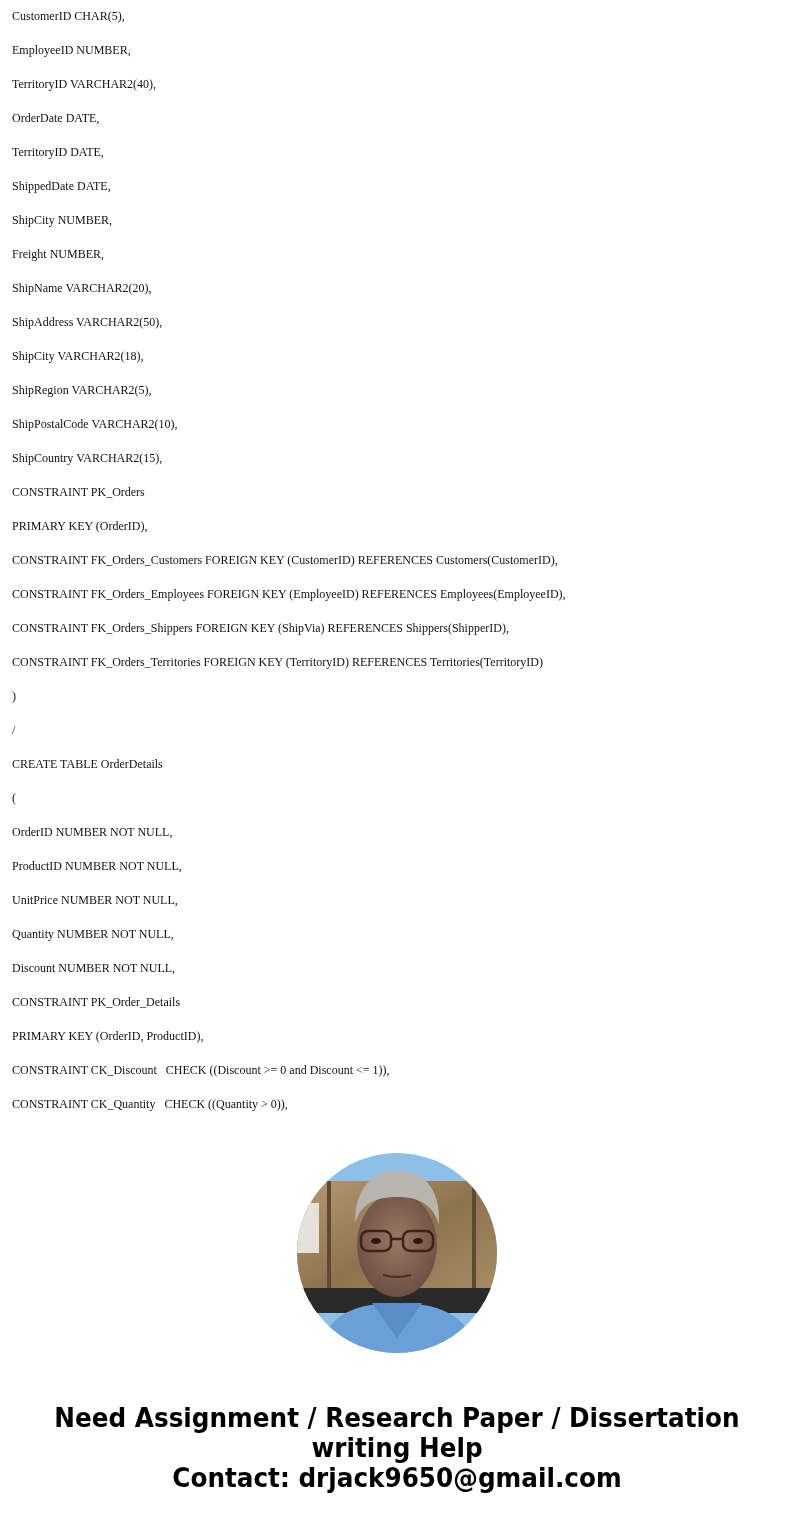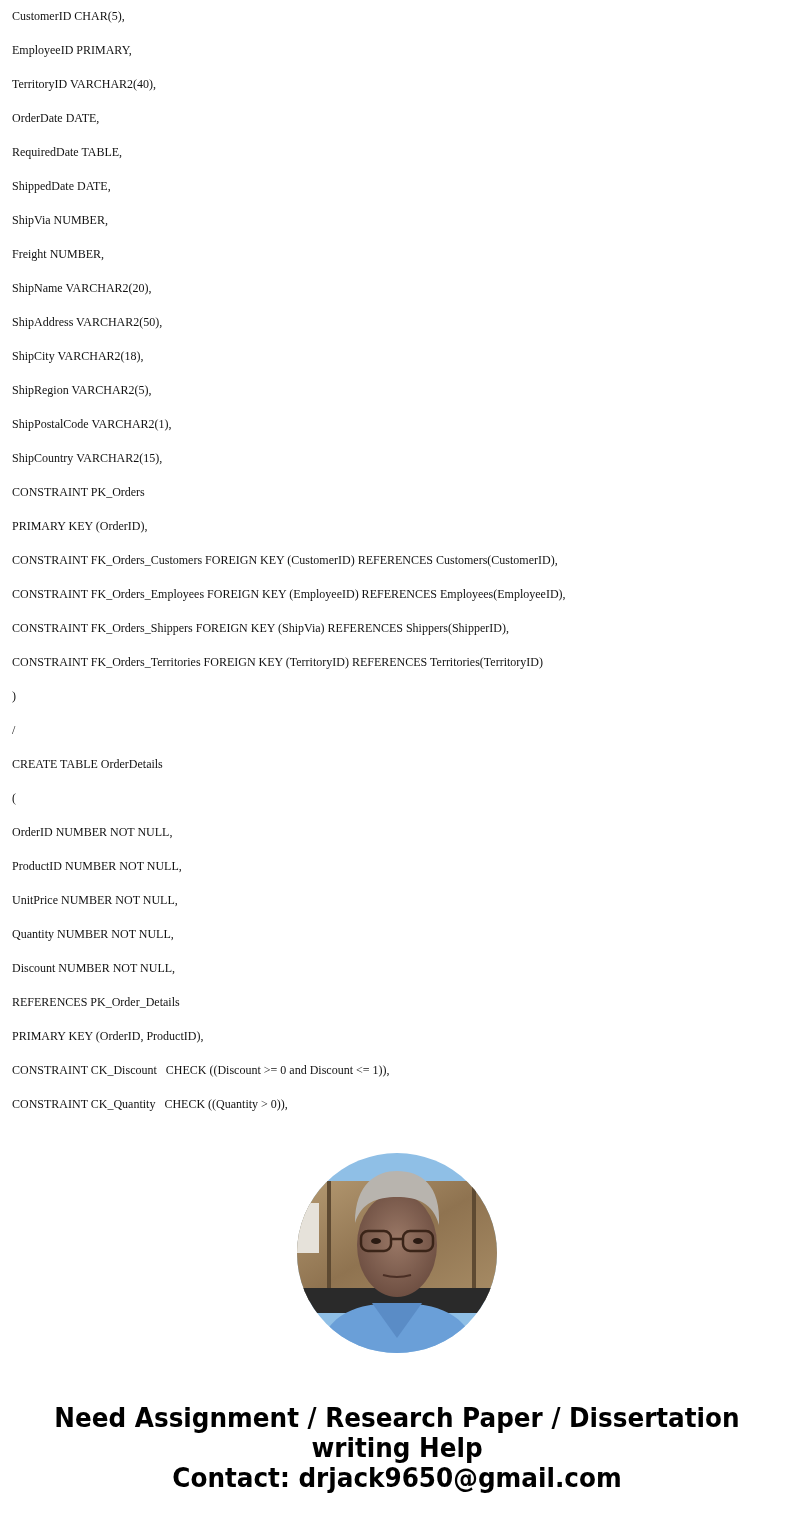--- a/index.html
+++ b/index.html
@@ -59,49 +59,49 @@
       transform-origin: center;
     }
     .promo div { margin: 0; }
   </style>
 </head>
 <body>
 
 <div class="doc">
   <div class="code-lines">
     <p class="line" style="top:7px">CustomerID CHAR(5),</p>
-    <p class="line" style="top:41px">EmployeeID PRIMARY,</p>
+    <p class="line" style="top:41px">EmployeeID NUMBER,</p>
     <p class="line" style="top:75px">TerritoryID VARCHAR2(40),</p>
     <p class="line" style="top:109px">OrderDate DATE,</p>
-    <p class="line" style="top:143px">RequiredDate TABLE,</p>
+    <p class="line" style="top:143px">TerritoryID DATE,</p>
     <p class="line" style="top:177px">ShippedDate DATE,</p>
-    <p class="line" style="top:211px">ShipVia NUMBER,</p>
+    <p class="line" style="top:211px">ShipCity NUMBER,</p>
     <p class="line" style="top:245px">Freight NUMBER,</p>
     <p class="line" style="top:279px">ShipName VARCHAR2(20),</p>
     <p class="line" style="top:313px">ShipAddress VARCHAR2(50),</p>
     <p class="line" style="top:347px">ShipCity VARCHAR2(18),</p>
     <p class="line" style="top:381px">ShipRegion VARCHAR2(5),</p>
-    <p class="line" style="top:415px">ShipPostalCode VARCHAR2(1),</p>
+    <p class="line" style="top:415px">ShipPostalCode VARCHAR2(10),</p>
     <p class="line" style="top:449px">ShipCountry VARCHAR2(15),</p>
     <p class="line" style="top:483px">CONSTRAINT PK_Orders</p>
     <p class="line" style="top:517px">PRIMARY KEY (OrderID),</p>
     <p class="line" style="top:551px">CONSTRAINT FK_Orders_Customers FOREIGN KEY (CustomerID) REFERENCES Customers(CustomerID),</p>
     <p class="line" style="top:585px">CONSTRAINT FK_Orders_Employees FOREIGN KEY (EmployeeID) REFERENCES Employees(EmployeeID),</p>
     <p class="line" style="top:619px">CONSTRAINT FK_Orders_Shippers FOREIGN KEY (ShipVia) REFERENCES Shippers(ShipperID),</p>
     <p class="line" style="top:653px">CONSTRAINT FK_Orders_Territories FOREIGN KEY (TerritoryID) REFERENCES Territories(TerritoryID)</p>
     <p class="line" style="top:687px">)</p>
     <p class="line" style="top:721px">/</p>
     <p class="line" style="top:755px">CREATE TABLE OrderDetails</p>
     <p class="line" style="top:789px">(</p>
     <p class="line" style="top:823px">OrderID NUMBER NOT NULL,</p>
     <p class="line" style="top:857px">ProductID NUMBER NOT NULL,</p>
     <p class="line" style="top:891px">UnitPrice NUMBER NOT NULL,</p>
     <p class="line" style="top:925px">Quantity NUMBER NOT NULL,</p>
     <p class="line" style="top:959px">Discount NUMBER NOT NULL,</p>
-    <p class="line" style="top:993px">REFERENCES PK_Order_Details</p>
+    <p class="line" style="top:993px">CONSTRAINT PK_Order_Details</p>
     <p class="line" style="top:1027px">PRIMARY KEY (OrderID, ProductID),</p>
     <p class="line" style="top:1061px">CONSTRAINT CK_Discount   CHECK ((Discount &gt;= 0 and Discount &lt;= 1)),</p>
     <p class="line" style="top:1095px">CONSTRAINT CK_Quantity   CHECK ((Quantity &gt; 0)),</p>
   </div>
 
   <div class="avatar">
     <svg width="200" height="200" viewBox="0 0 200 200">
       <defs>
         <linearGradient id="wood" x1="0" y1="0" x2="1" y2="1">
           <stop offset="0" stop-color="#b59a72"></stop>

